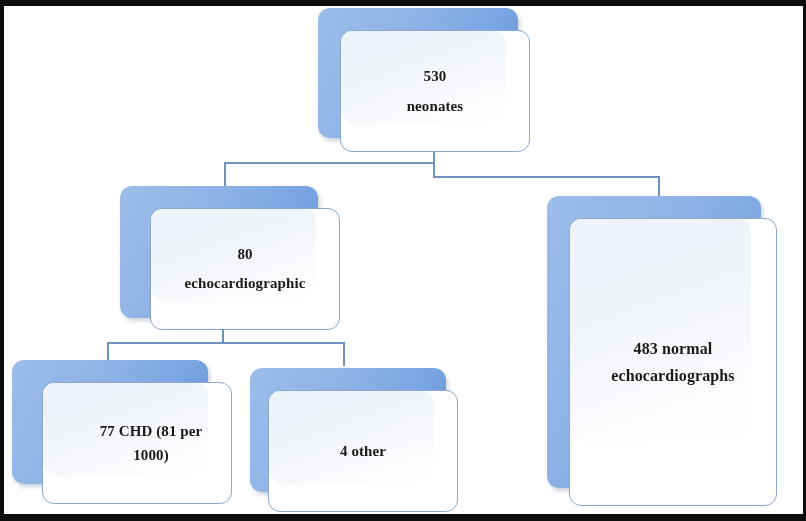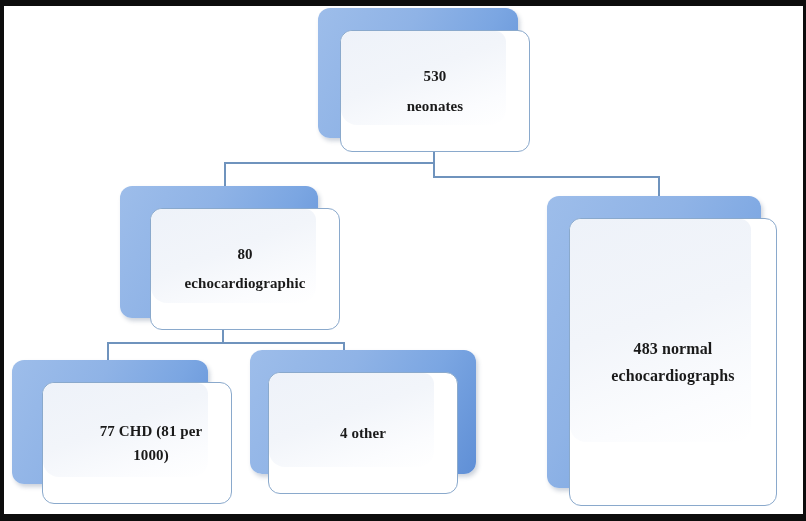--- a/index.html
+++ b/index.html
@@ -101,21 +101,21 @@
 
   #node-normal        { left: 547px; top: 196px; width: 214px; height: 292px; }
   #node-normal .card  { left: 22px;  top: 22px;  width: 208px; height: 288px; }
   #node-normal .label { font-size: 16px; line-height: 27px; }
 
   #node-chd        { left: 12px;  top: 360px; width: 196px; height: 124px; }
   #node-chd .card  { left: 30px;  top: 22px;  width: 190px; height: 122px; }
   #node-chd .label { font-size: 15px; line-height: 24px; padding: 0 14px; }
   #node-chd .label .line { white-space: normal; }
 
-  #node-other        { left: 250px; top: 350px; width: 196px; height: 124px; padding-left: 30px; }
+  #node-other        { left: 250px; top: 368px; width: 196px; height: 124px; }
   #node-other .card  { left: 18px;  top: 22px;  width: 190px; height: 122px; }
   #node-other .label { font-size: 15px; line-height: 23px; }
 </style>
 </head>
 <body>
 
 <div class="page">
 
   <div class="frame-top"></div>
   <div class="frame-bottom"></div>

